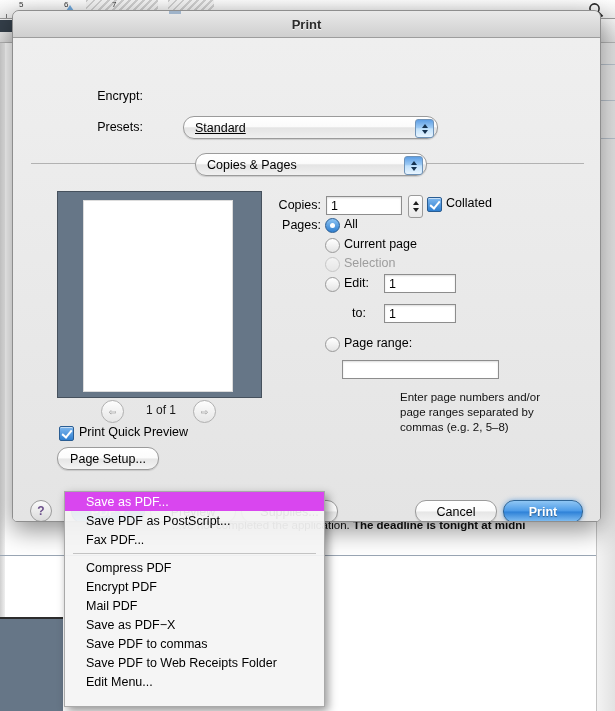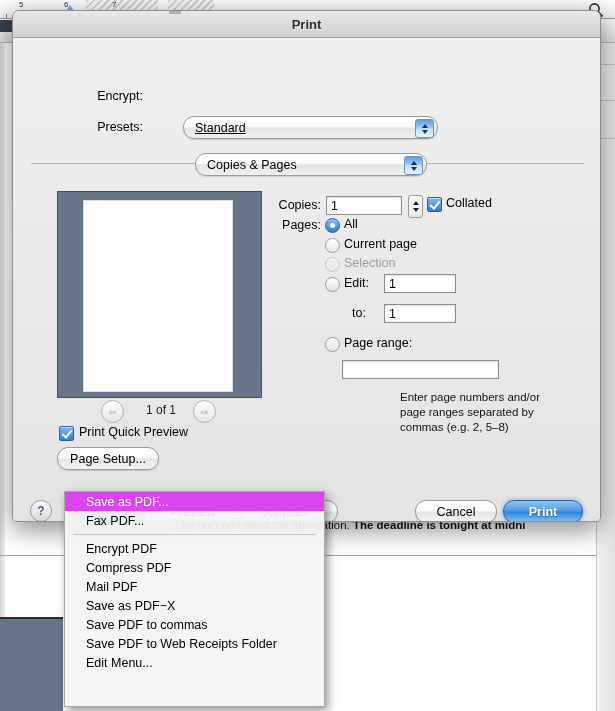--- a/index.html
+++ b/index.html
@@ -457,30 +457,33 @@
       </div>
 
     </div>
   </div>
 
   <div class="menu">
     <div class="menu-item sel">
       <span>Save as PDF...</span>
     </div>
     <div class="menu-item">
+      <span>Save PDF as PostScript...</span>
+    </div>
+    <div class="menu-item">
       <span>Fax PDF...</span>
     </div>
     <div class="menu-sep"></div>
     <div class="menu-item">
+      <span>Compress PDF</span>
+    </div>
+    <div class="menu-item">
       <span>Encrypt PDF</span>
     </div>
     <div class="menu-item">
-      <span>Compress PDF</span>
-    </div>
-    <div class="menu-item">
       <span>Mail PDF</span>
     </div>
     <div class="menu-item">
       <span>Save as PDF−X</span>
     </div>
     <div class="menu-item">
       <span>Save PDF to commas</span>
     </div>
     <div class="menu-item">
       <span>Save PDF to Web Receipts Folder</span>

